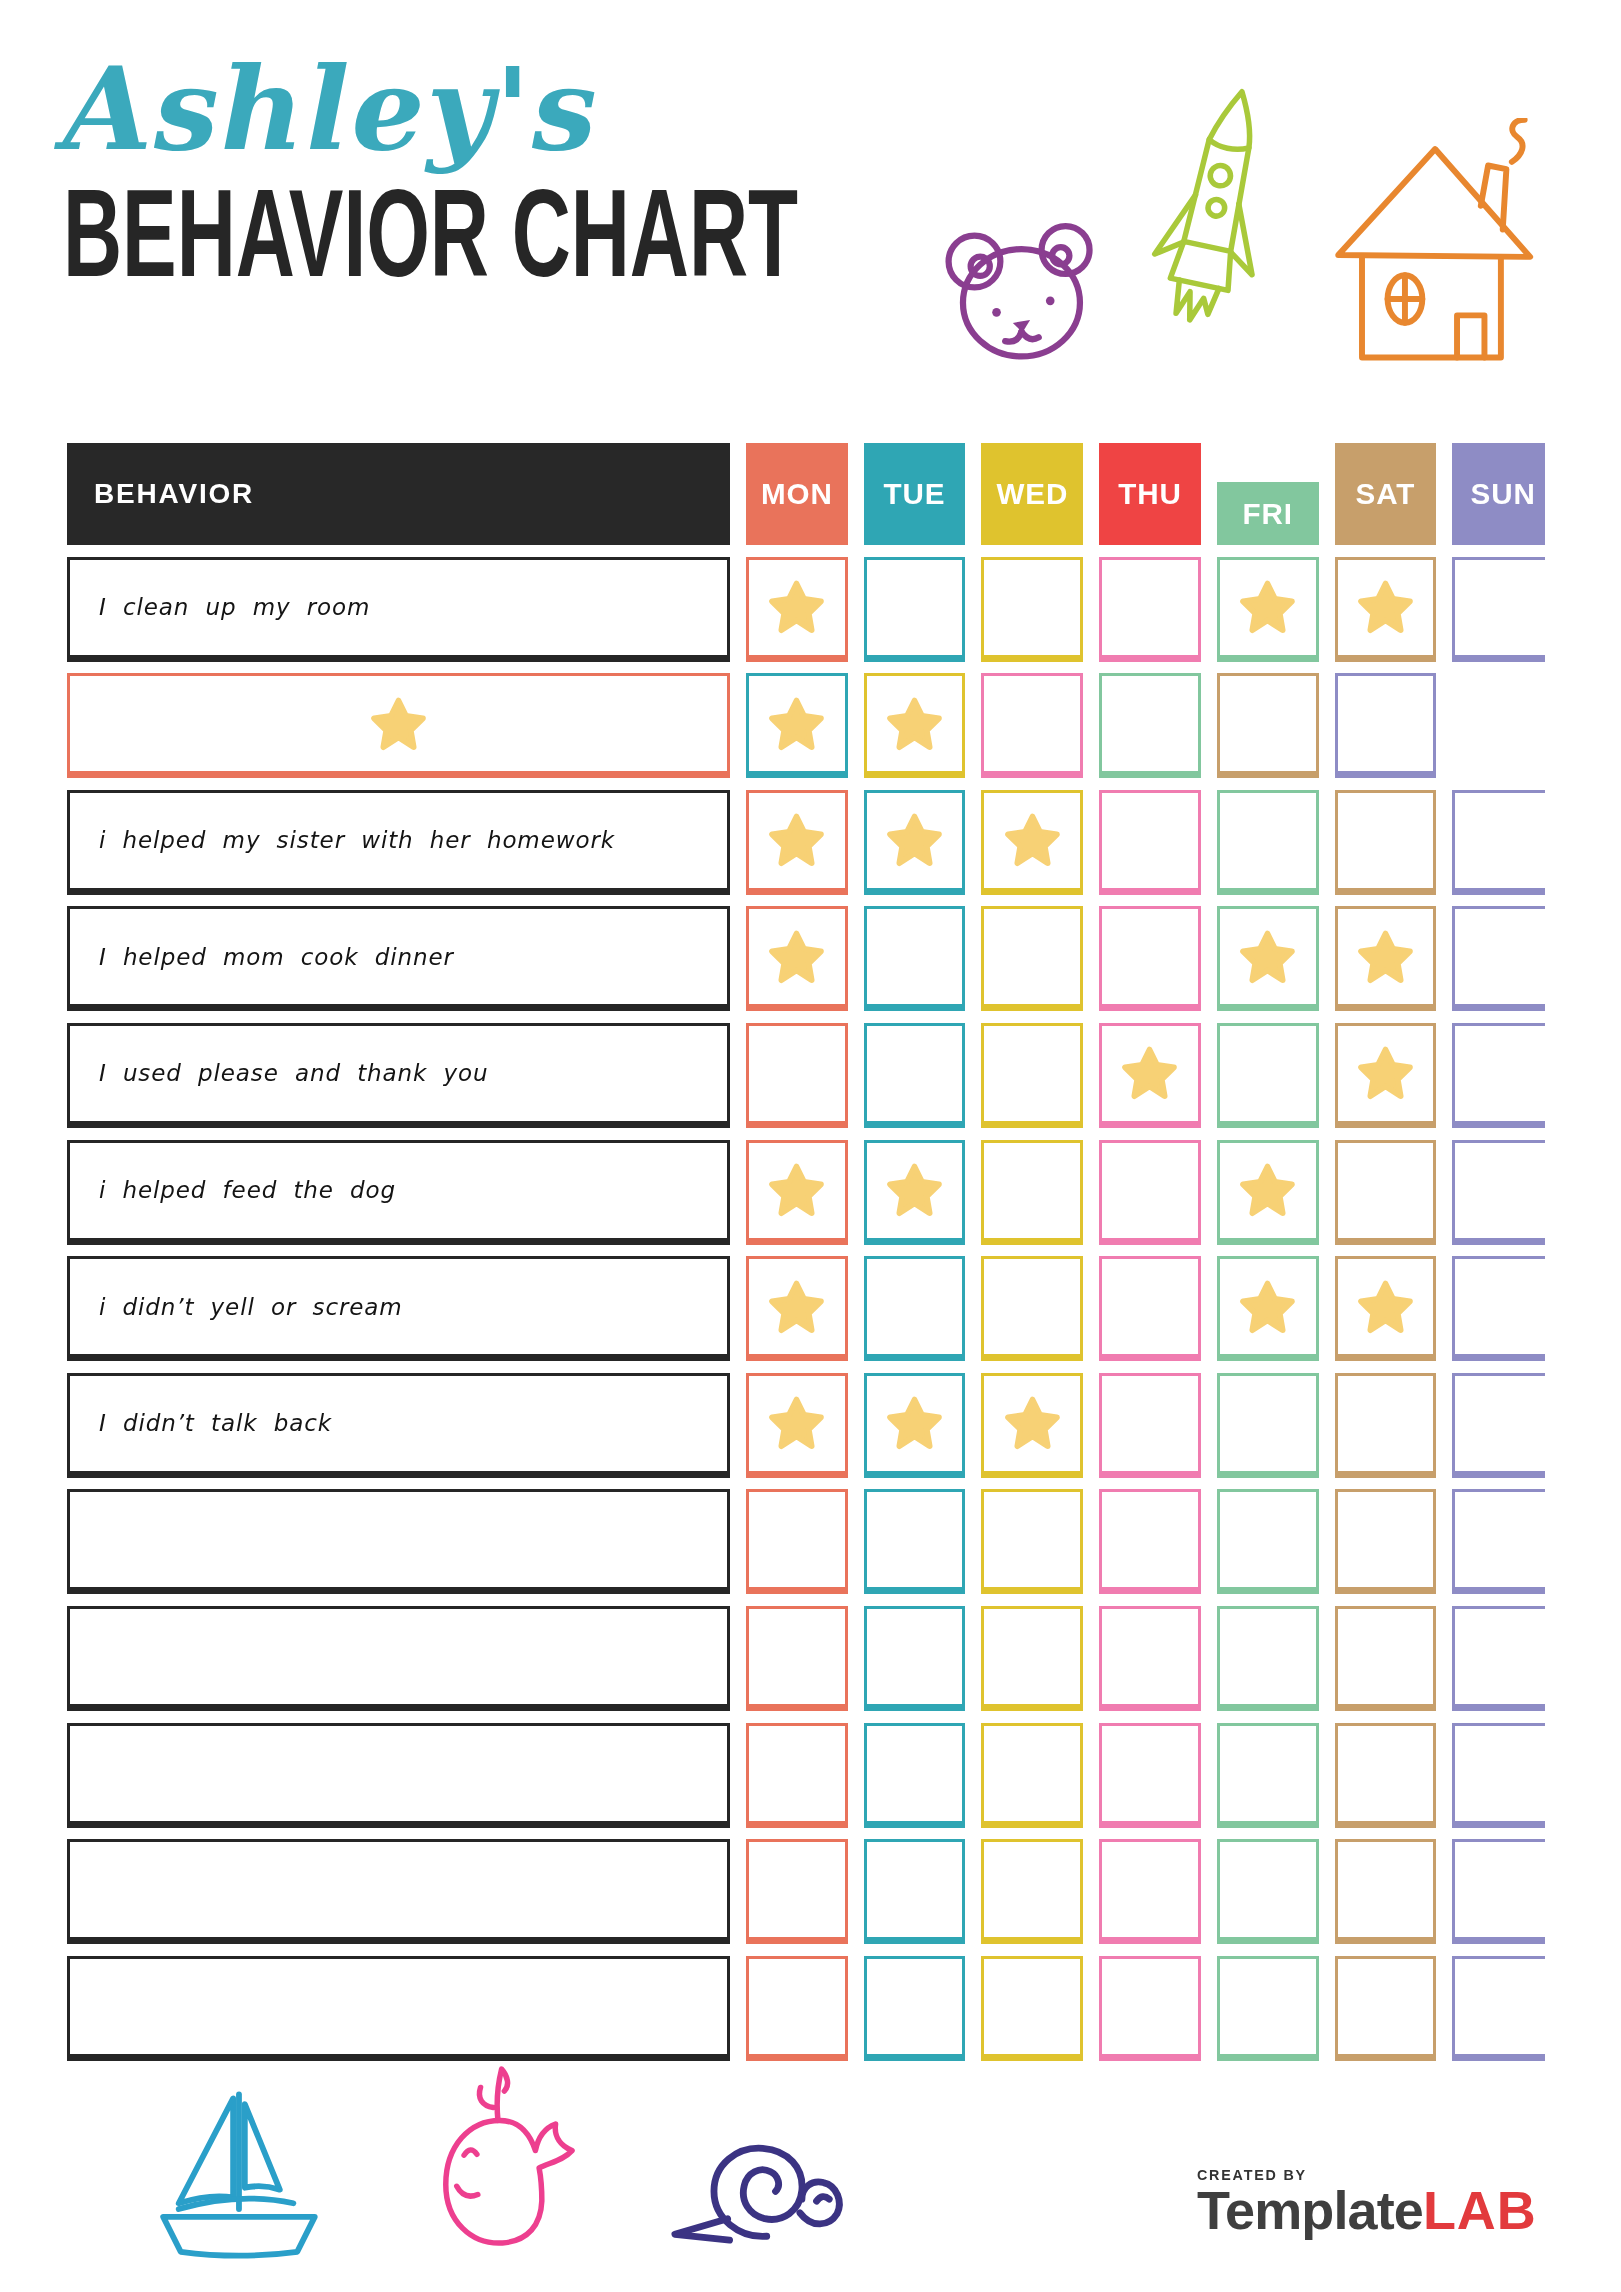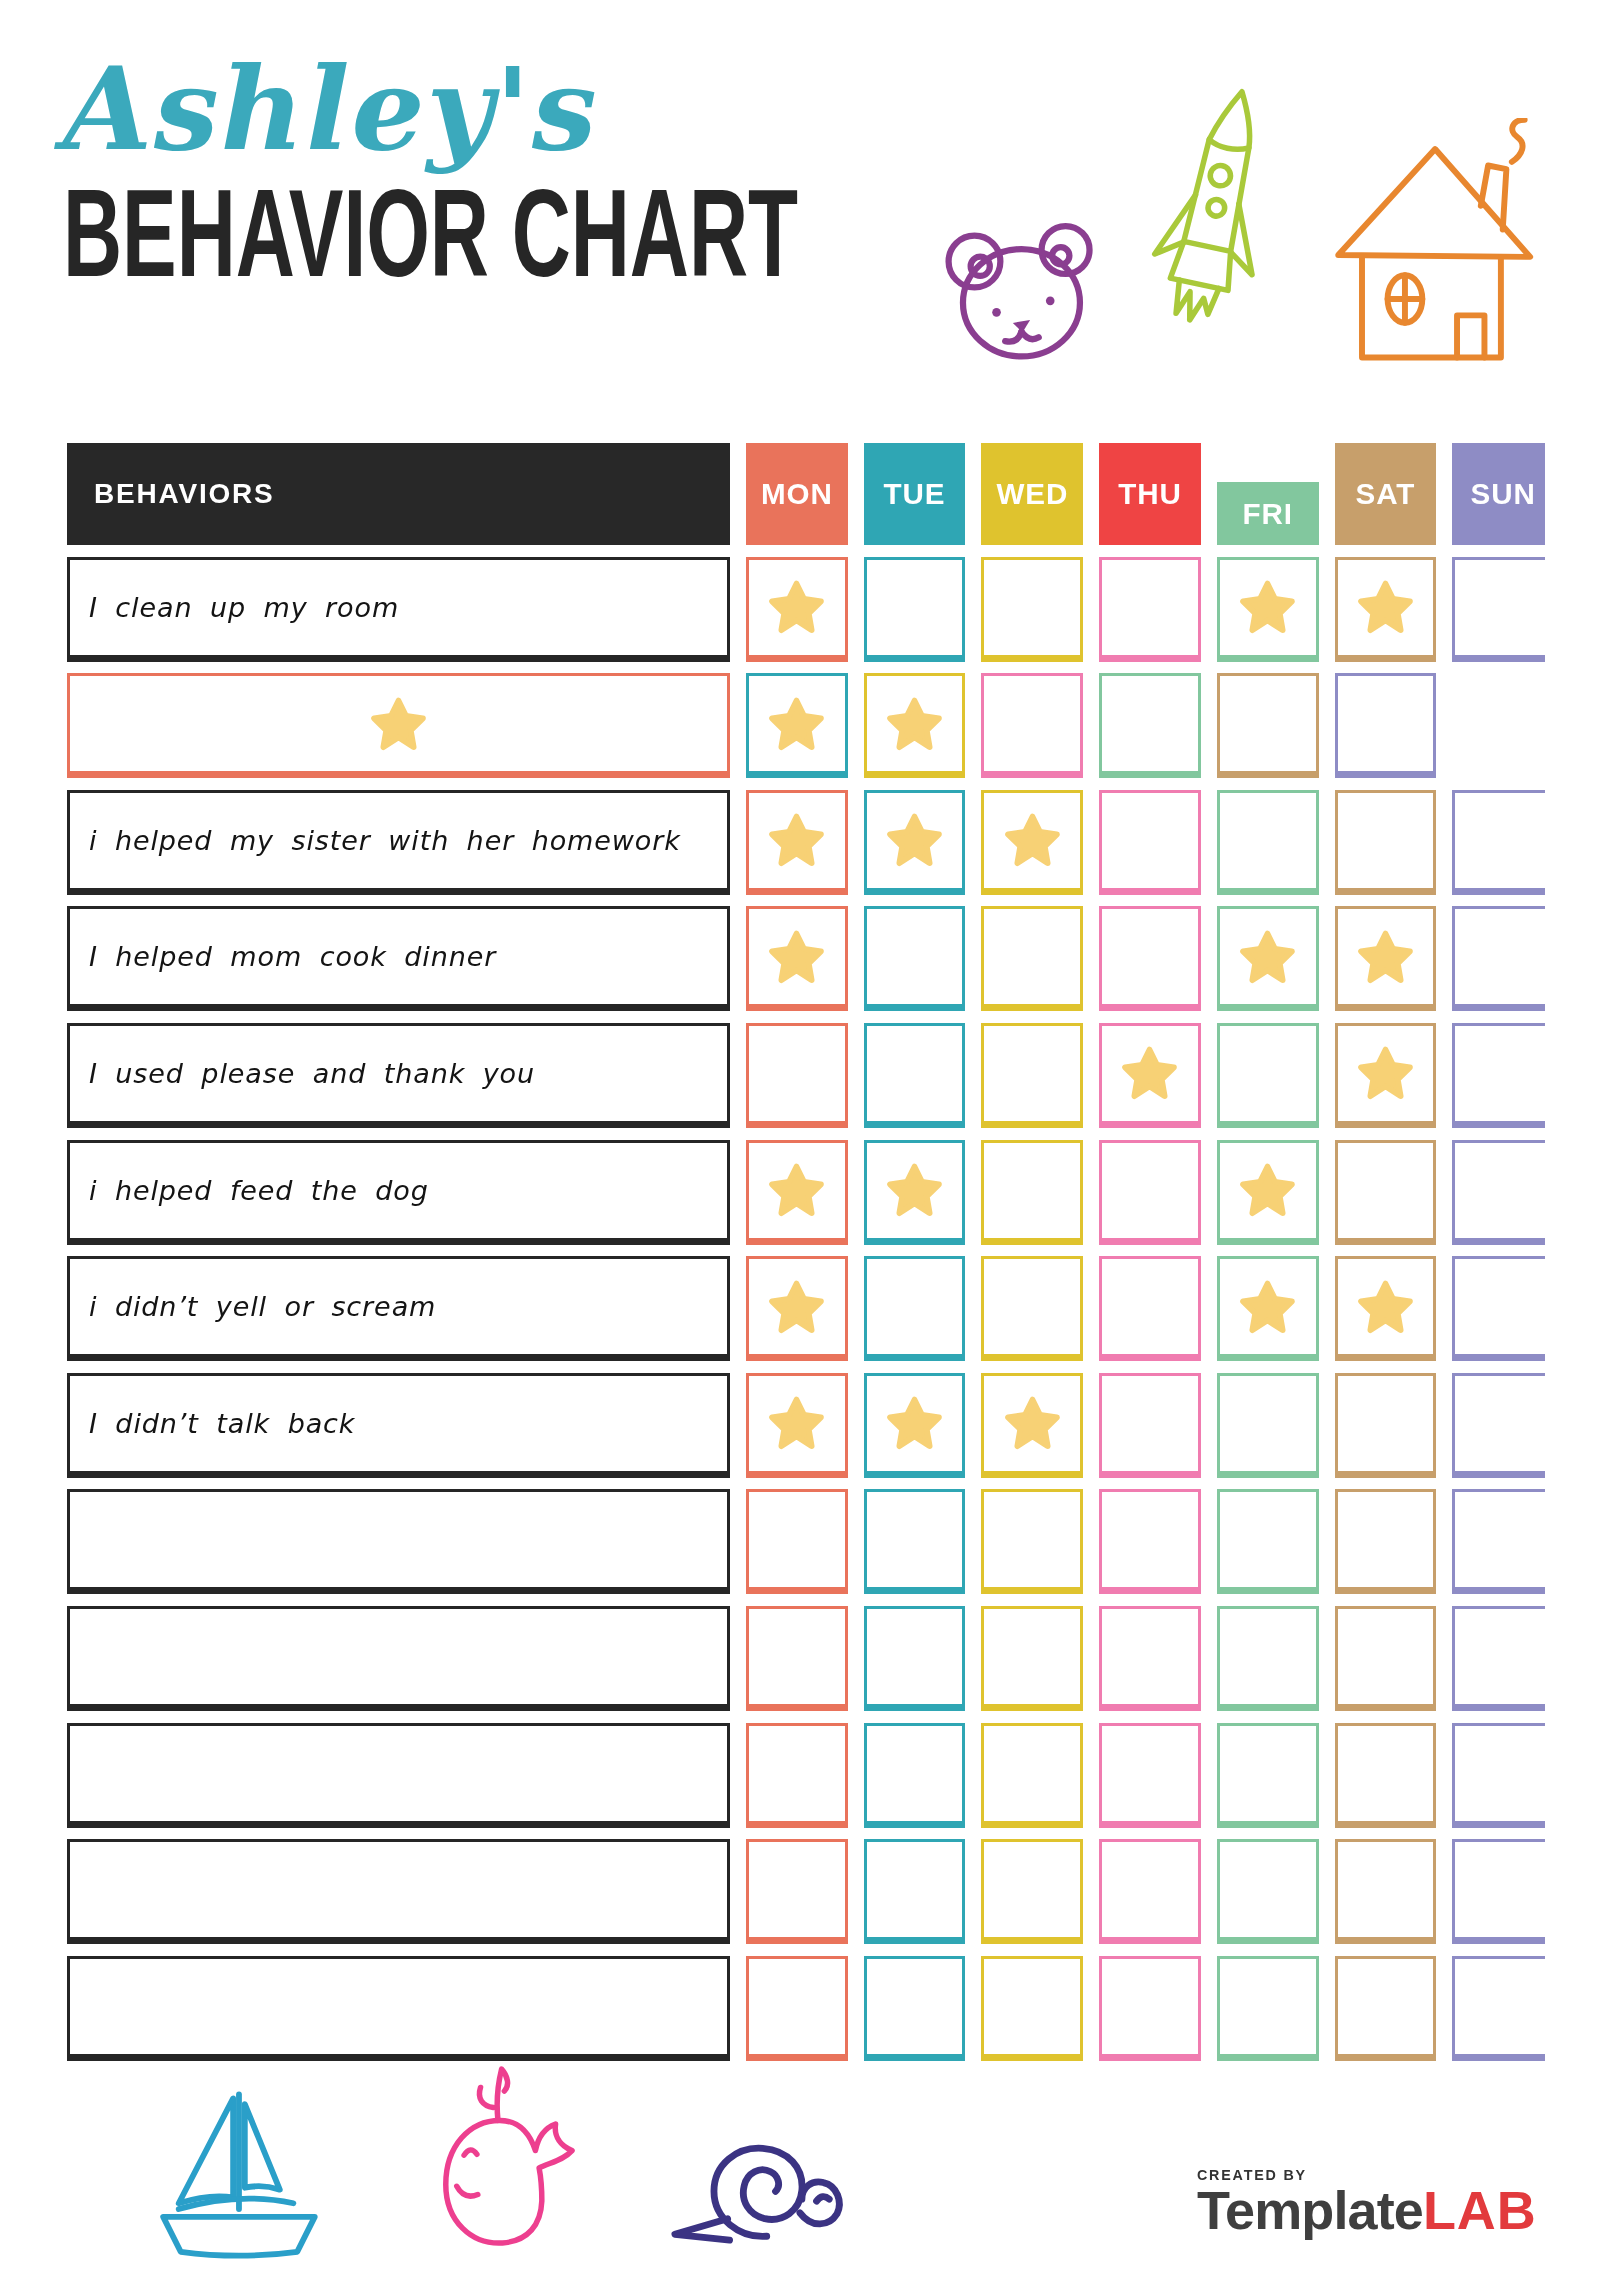--- a/index.html
+++ b/index.html
@@ -24,22 +24,22 @@
   
   .chart{position:absolute;left:67px;top:443px;width:1487px;}
   .chart-header{display:grid;grid-template-columns:663px repeat(7,1fr);column-gap:16px;height:102px;}
   .behaviors-head{display:flex;align-items:center;padding-left:27px;color:#ffffff;
                   font-size:28px;font-weight:700;letter-spacing:1.8px;}
   .day-head{display:flex;align-items:center;justify-content:center;color:#ffffff;
             font-size:29.6px;font-weight:700;letter-spacing:0.9px;}
   .rows{margin-top:11.6px;display:grid;row-gap:11.6px;}
   .chart-row{display:grid;grid-template-columns:663px repeat(7,1fr);column-gap:16px;height:105px;}
   .label-box{box-sizing:border-box;border:3.6px solid #262626;border-bottom-width:7.2px;background:#fff;
-             display:flex;align-items:center;padding:0 18px 0 19px;
-             font-family:"DejaVu Sans",sans-serif;font-style:italic;font-size:27px;
+             display:flex;align-items:center;padding:0 18px 0 29px;
+             font-family:"DejaVu Sans",sans-serif;font-style:italic;font-size:23px;
              word-spacing:8px;letter-spacing:0.9px;color:#141414;white-space:nowrap;}
   .cell{box-sizing:border-box;border:3.6px solid #cccccc;border-bottom-width:7.2px;background:#fff;
         display:flex;align-items:center;justify-content:center;}
   .cell svg{width:59px;height:56px;}
 
   
   .logo{position:absolute;left:1197px;top:2167px;}
   .created-by{font-size:14.3px;font-weight:700;letter-spacing:1.8px;color:#333333;}
   .brand{font-size:54px;font-weight:700;line-height:1.0;letter-spacing:-0.9px;white-space:nowrap;}
   .brand-lab{font-weight:900;letter-spacing:0.9px;position:relative;}
@@ -87,21 +87,21 @@
     <ellipse cx="95" cy="198" rx="19" ry="26"></ellipse>
     <path d="M76,198 L114,198"></path>
     <path d="M95,172 L95,224"></path>
     <path d="M152,262 L152,216 L182,216 L182,262"></path>
     <path d="M178,96 L186,52 L206,56 L202,122"></path>
     <path d="M212,48 C224,40 228,28 218,21 C208,14 212,2 226,2"></path>
   </svg>
 
   <div class="chart">
     <div class="chart-header" id="day-headers">
-      <div class="behaviors-head" style="background: rgb(40, 40, 40);">BEHAVIORS</div>
+      <div class="behaviors-head" style="background: rgb(40, 40, 40);">BEHAVIOR</div>
 
     <div class="day-head" style="background: rgb(233, 115, 91);">MON</div>
         <div class="day-head" style="background: rgb(47, 166, 180);">TUE</div>
         <div class="day-head" style="background: rgb(223, 195, 46);">WED</div>
         <div class="day-head" style="background: #ef4444;">THU</div>
         <div class="day-head" style="background: rgb(130, 199, 158); margin-top: 39px;">FRI</div>
         <div class="day-head" style="background: rgb(199, 159, 107);">SAT</div>
         <div class="day-head" style="background: rgb(142, 140, 197);">SUN</div>
       </div>
     <div class="rows" id="rows">

